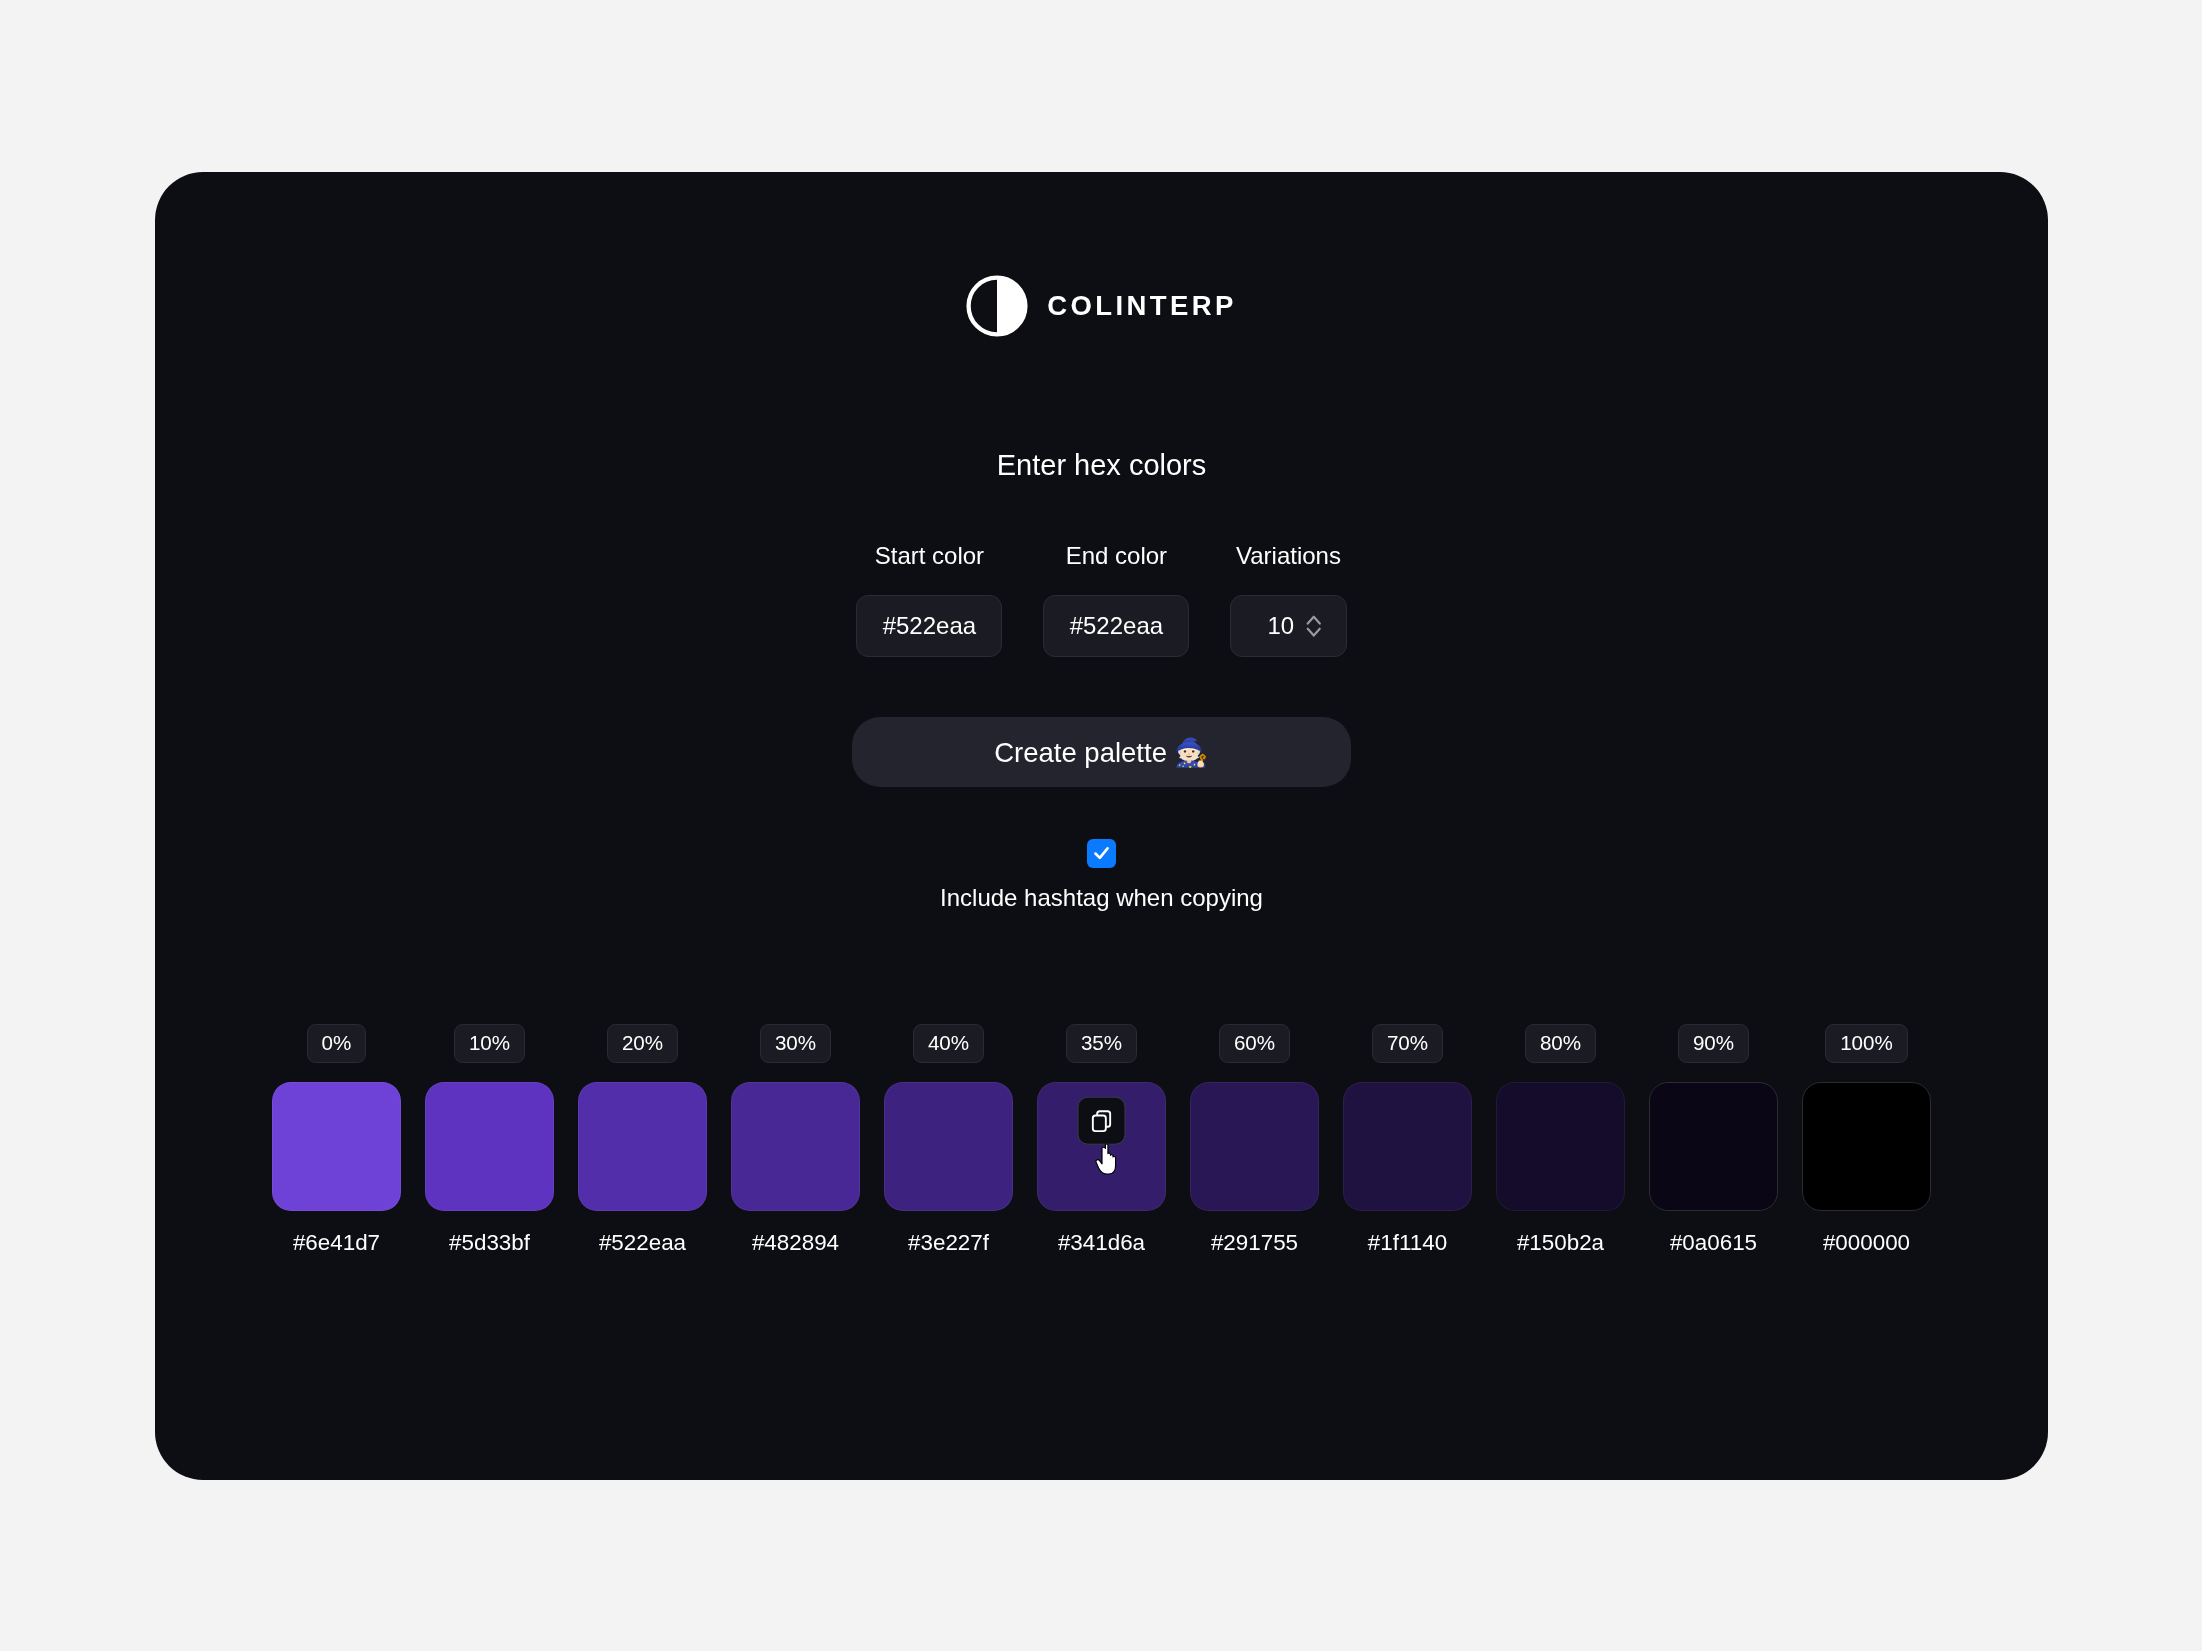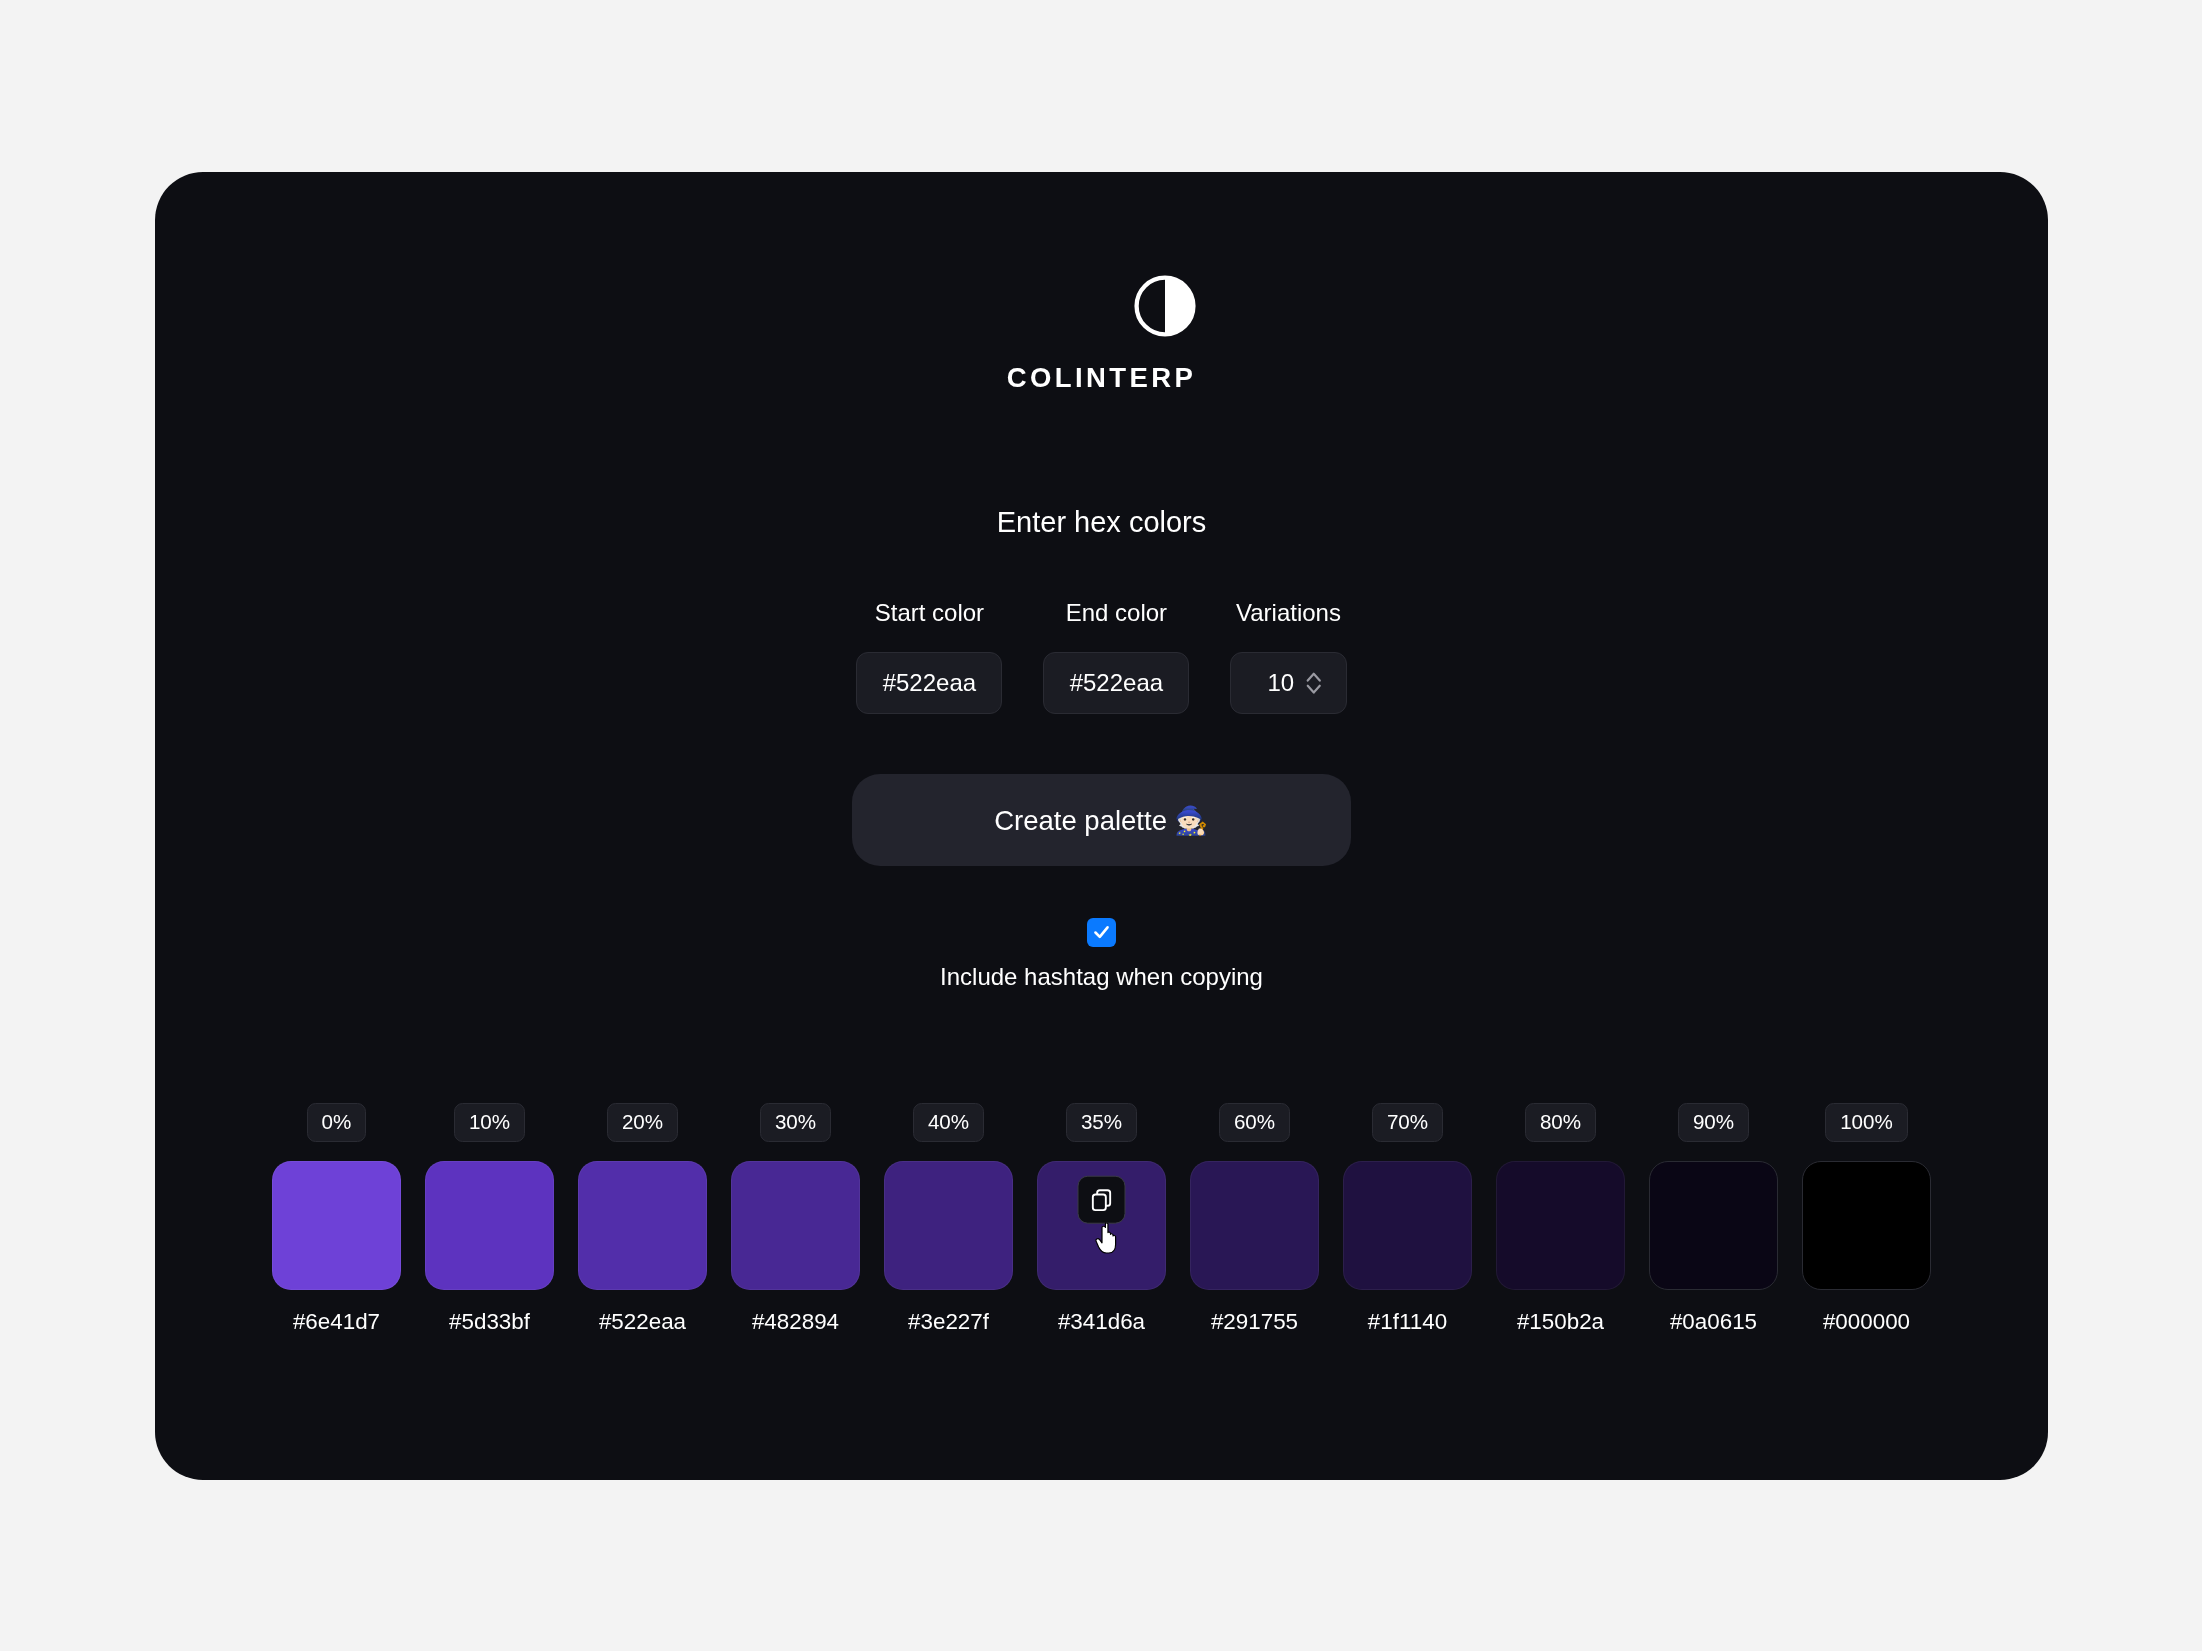--- a/index.html
+++ b/index.html
@@ -19,23 +19,23 @@
     background: #0d0e13;
     border-radius: 48px;
     padding: 103px 86px 77px 86px;
     display: flex;
     flex-direction: column;
     align-items: center;
     color: #ffffff;
   }
   .logo-block {
     display: flex;
-    flex-direction: column;
-    align-items: flex-end;
-    gap: 25px;
+    flex-direction: row;
+    align-items: center;
+    gap: 19px;
   }
   .logo-mark svg { display:block; }
   .logo-text {
     font-size: 27.5px;
     letter-spacing: 3.4px;
     font-weight: 800;
     font-stretch: expanded;
   }
   .heading {
     margin-top: 112px;
@@ -83,21 +83,21 @@
     display:flex;
     flex-direction:column;
     gap:1.7px;
   }
   .stepper svg { display:block; }
   .create-btn {
     margin-top: 60px;
     background: #23242d;
     border: none;
     border-radius: 28px;
-    height: 92px;
+    height: 70px;
     width: 499px;
     color: #ffffff;
     font-size: 27.5px;
     font-weight: 500;
     display:flex;
     align-items:center;
     justify-content:center;
     gap: 8.6px;
     cursor: pointer;
   }

